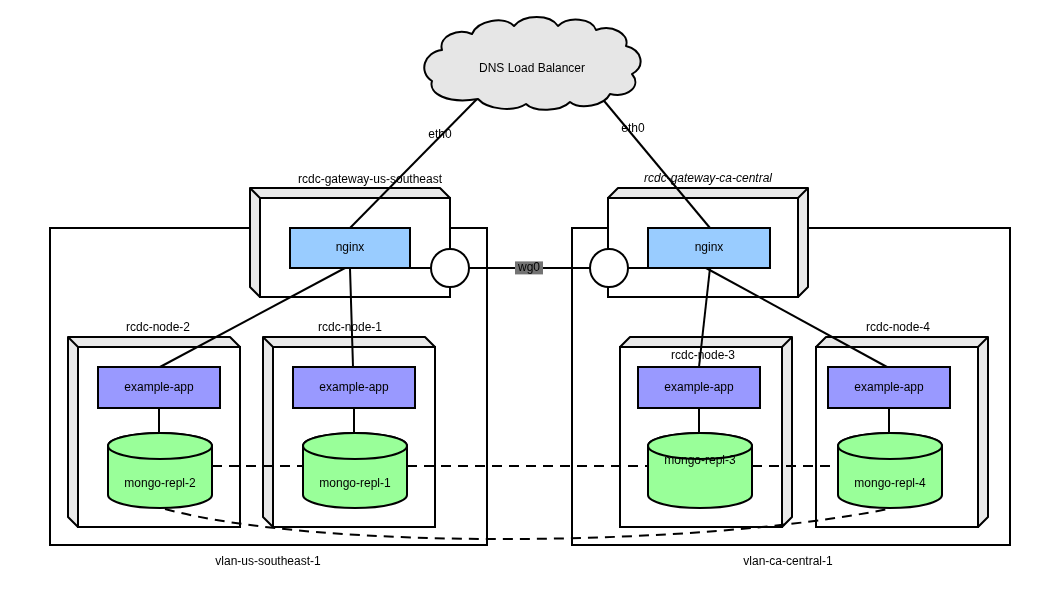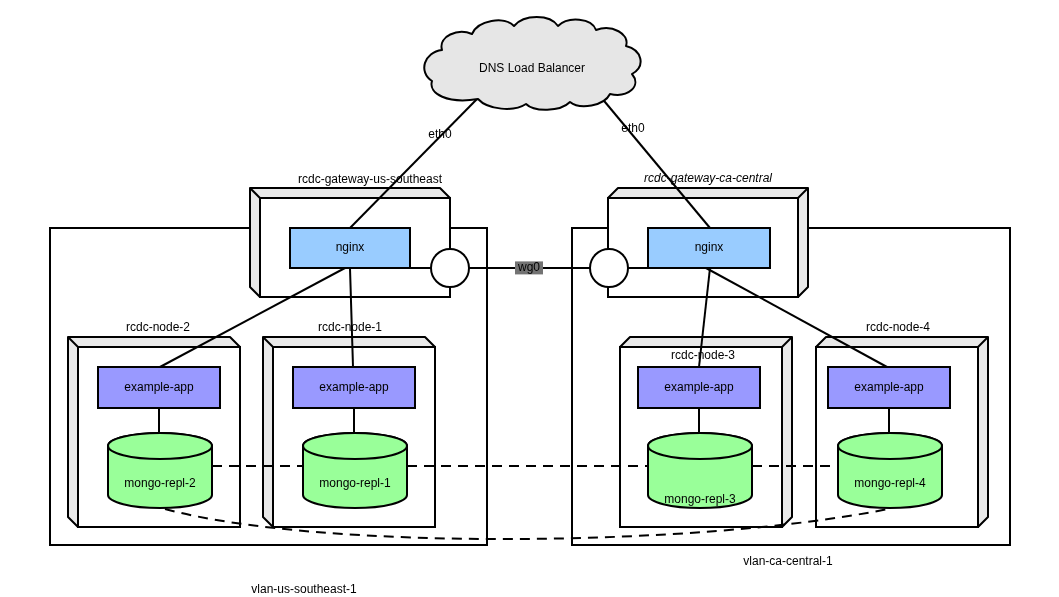--- a/index.html
+++ b/index.html
@@ -132,18 +132,18 @@
   <div class="lbl" style="left:703px; top:308px;margin-top:48px;">rcdc-node-3</div>
   <div class="lbl" style="left:898px; top:328px;">rcdc-node-4</div>
 
   <div class="lbl" style="left:159px; top:388px;">example-app</div>
   <div class="lbl" style="left:354px; top:388px;">example-app</div>
   <div class="lbl" style="left:699px; top:388px;">example-app</div>
   <div class="lbl" style="left:889px; top:388px;">example-app</div>
 
   <div class="lbl" style="left:160px; top:484px;text-align:right;">mongo-repl-2</div>
   <div class="lbl" style="left:355px; top:484px;">mongo-repl-1</div>
-  <div class="lbl" style="left:700px; top:500px;">mongo-repl-3</div>
+  <div class="lbl" style="left:700px; top:461px;">mongo-repl-3</div>
   <div class="lbl" style="left:890px; top:484px;">mongo-repl-4</div>
 
-  <div class="lbl" style="left:268px; top:590px;margin-left:36px;">vlan-us-southeast-1</div>
+  <div class="lbl" style="left:268px; top:562px;">vlan-us-southeast-1</div>
   <div class="lbl" style="left:788px; top:562px;">vlan-ca-central-1</div>
 </div>
 
 </body></html>

